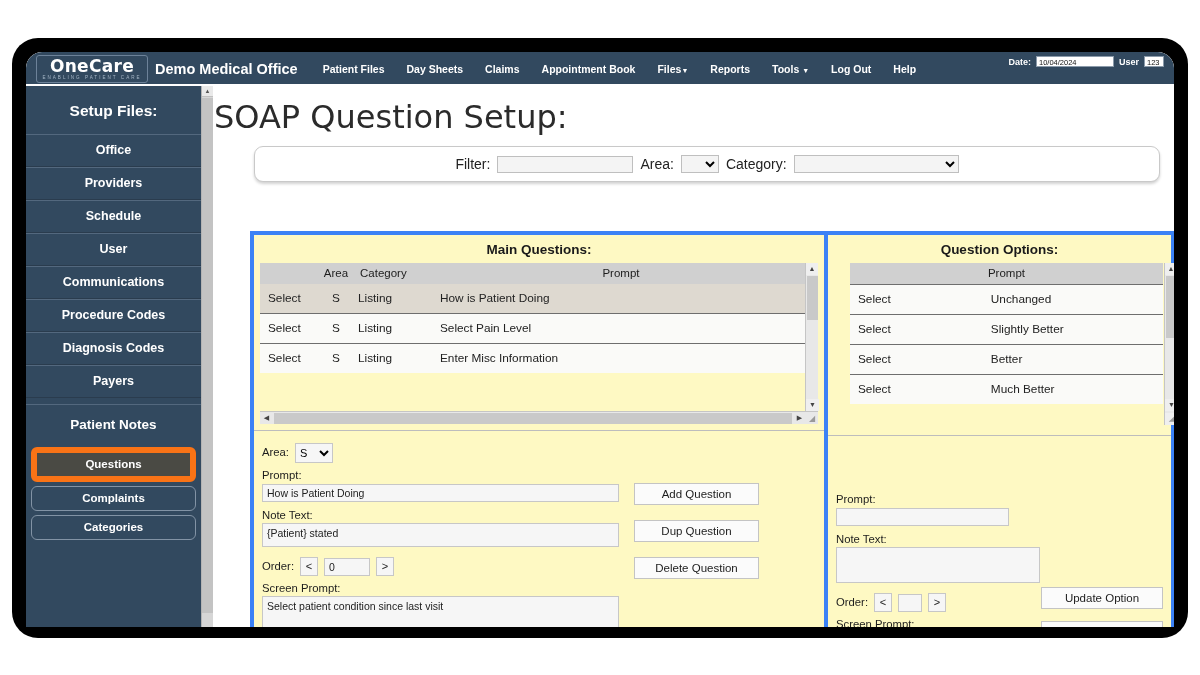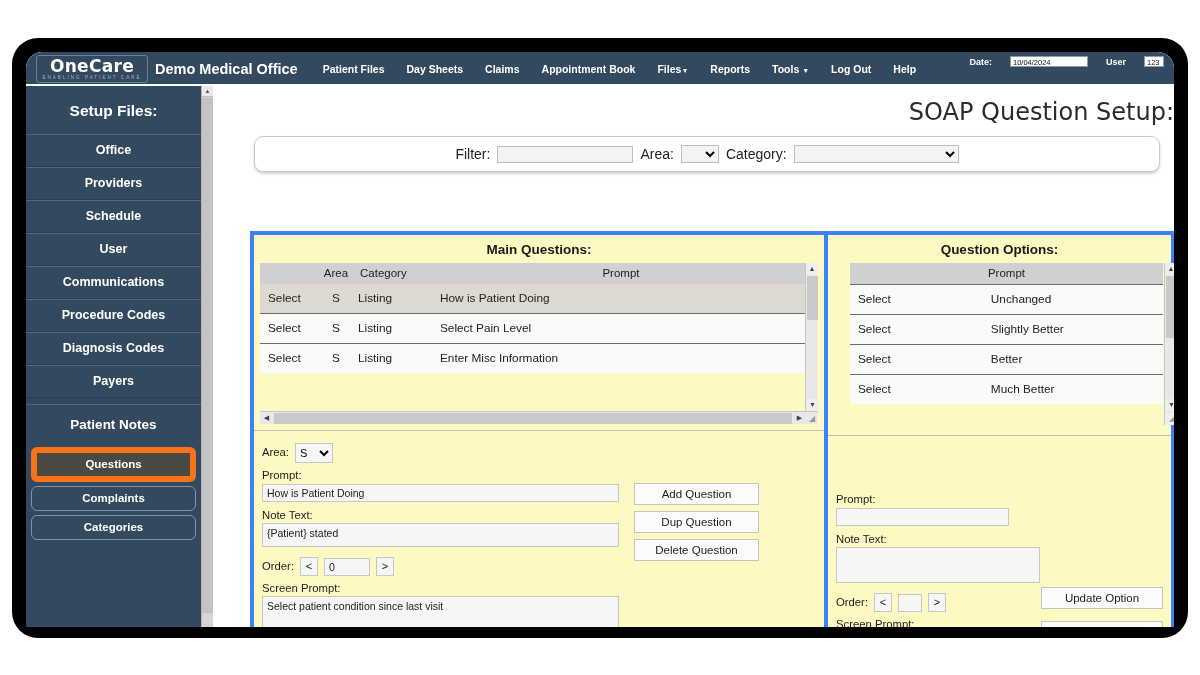--- a/index.html
+++ b/index.html
@@ -60,21 +60,21 @@
     padding: 0 14px 0 8px; white-space: nowrap;
   }
   .navlink {
     font-size: 10.5px; font-weight: bold; color: #ffffff;
     padding: 0 11px; white-space: nowrap; cursor: pointer;
   }
   .caret { font-size: 7px; vertical-align: middle; }
 
   #date-user {
     position: absolute; right: 10px; top: 4px;
-    display: flex; align-items: center; gap: 18px;
+    display: flex; align-items: center; gap: 5px;
   }
   .du-label { font-size: 9px; font-weight: bold; color: #ffffff; }
   .du-field {
     background: #ffffff; border: 1px solid #8a9aaa;
     font-size: 7.5px; color: #111; padding: 1px 2px;
     height: 11px; line-height: 9px;
   }
   #date-field { width: 78px; }
   #user-field { width: 20px; }
 
@@ -133,22 +133,22 @@
   }
 
   
   #content {
     position: absolute; left: 188px; top: 34px;
     width: 960px; height: 541px;
     background: #ffffff;
     overflow: hidden;
   }
   #page-title {
-    text-align: right;
-    font-size: 24px; color: #2b2b2b;
+    text-align: left;
+    font-size: 32px; color: #2b2b2b;
     padding: 12px 0 10px 0;
     font-family: "DejaVu Sans", sans-serif; font-weight: 400;
   }
 
   
   #filterbar {
     margin: 0 14px 0 40px;
     height: 36px;
     border: 1px solid #c9c9c9;
     border-radius: 9px;
@@ -252,21 +252,21 @@
   }
   .act-btn {
     border: 1px solid #c4c4c4; background: #fbfbfb;
     font-size: 11.5px; color: #1d1d1d;
     height: 22px; width: 125px; cursor: pointer;
     font-family: "Liberation Sans", sans-serif;
   }
   .act-btn.wide { width: 122px; }
 
   #left-form { position: absolute; left: 0; top: 200px; width: 578px; }
-  #mid-buttons { position: absolute; left: 380px; top: 248px; display:flex; flex-direction:column; gap: 6px; }
+  #mid-buttons { position: absolute; left: 380px; top: 248px; display:flex; flex-direction:column; gap: 15px; }
 
   #right-form { position: absolute; left: 0; top: 250px; width: 347px; }
   #right-buttons { position: absolute; right: 8px; top: 352px; display:flex; flex-direction:column; gap: 12px; align-items: flex-end;}
 </style>
 </head>
 <body>
 
 <div id="bezel"></div>
 
 <div id="screen">

